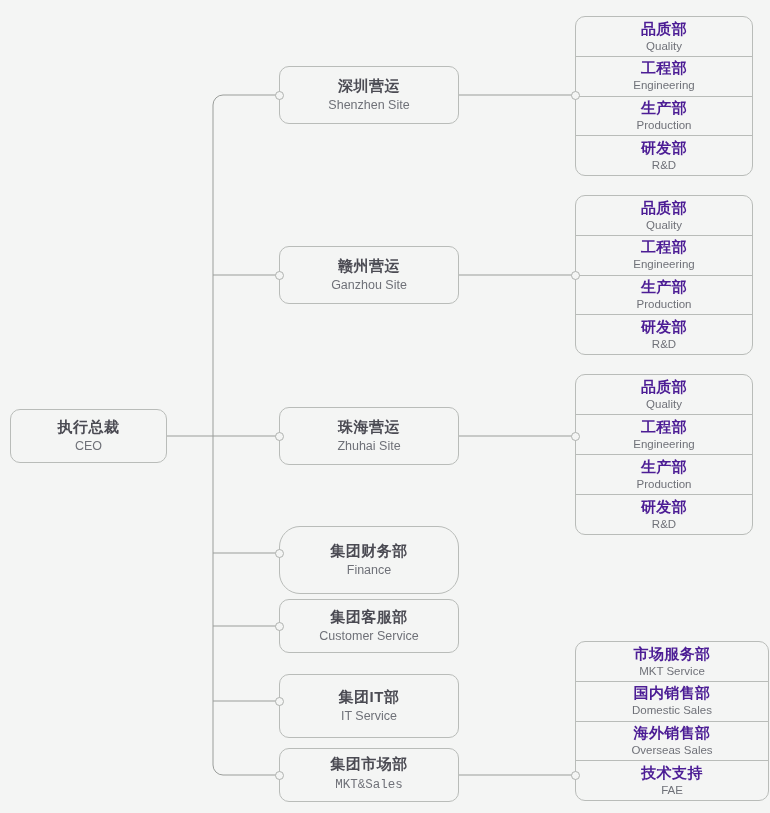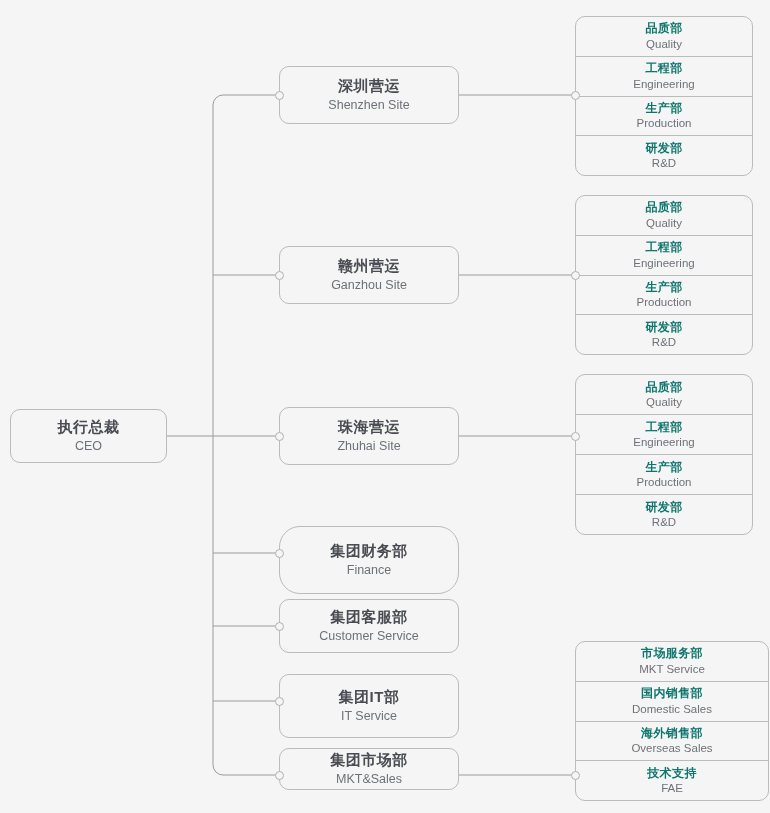--- a/index.html
+++ b/index.html
@@ -73,23 +73,23 @@
     display: flex;
     flex-direction: column;
     align-items: center;
     justify-content: center;
     text-align: center;
   }
   .group .row:first-child {
     border-top: none;
   }
   .group .row .cn {
-    font-size: 12px;
+    font-size: 15px;
     font-weight: bold;
-    color: #0f766e;
+    color: #4c1d95;
     line-height: 1.2;
     letter-spacing: 0.4px;
   }
   .group .row .en {
     font-size: 11.5px;
     color: #6f7178;
     line-height: 1.25;
     margin-top: 1px;
   }
 
@@ -158,21 +158,21 @@
   <div class="node" style="left:279px; top:599px; width:180px; height:54px;">
     <span class="cn">集团客服部</span>
     <span class="en">Customer Service</span>
   </div>
 
   <div class="node" style="left:279px; top:674px; width:180px; height:64px;">
     <span class="cn">集团IT部</span>
     <span class="en">IT Service</span>
   </div>
 
-  <div class="node" style="left:279px; top:748px; width:180px; height:42px;">
+  <div class="node" style="left:279px; top:748px; width:180px; height:54px;font-family:Liberation Mono, monospace;">
     <span class="cn">集团市场部</span>
     <span class="en">MKT&amp;Sales</span>
   </div>
 
   <div class="group" style="left:575px; top:16px; width:178px; height:160px;">
     <div class="row">
       <span class="cn">品质部</span>
       <span class="en">Quality</span>
     </div>
     <div class="row">

